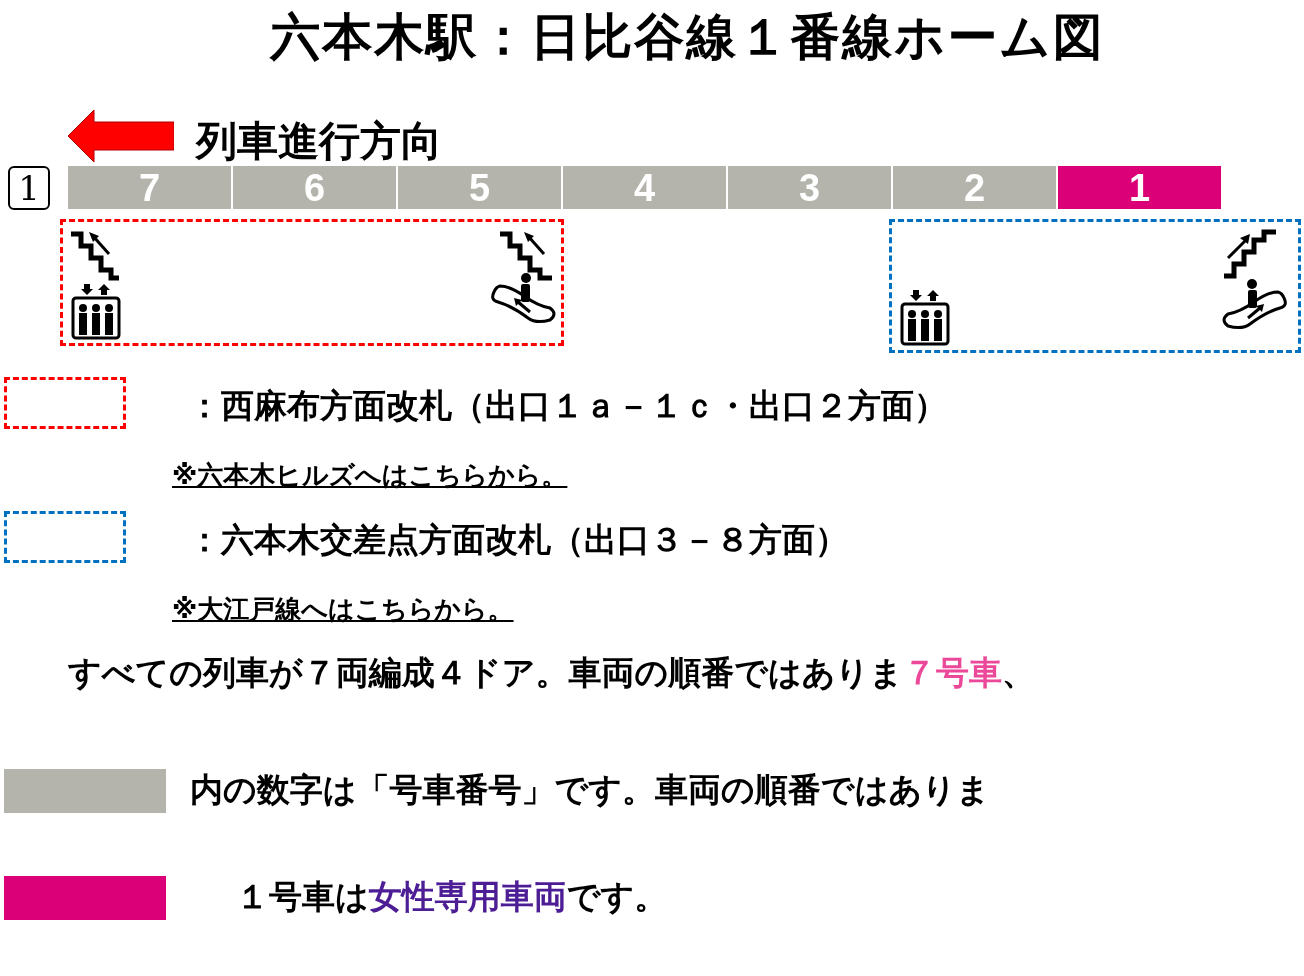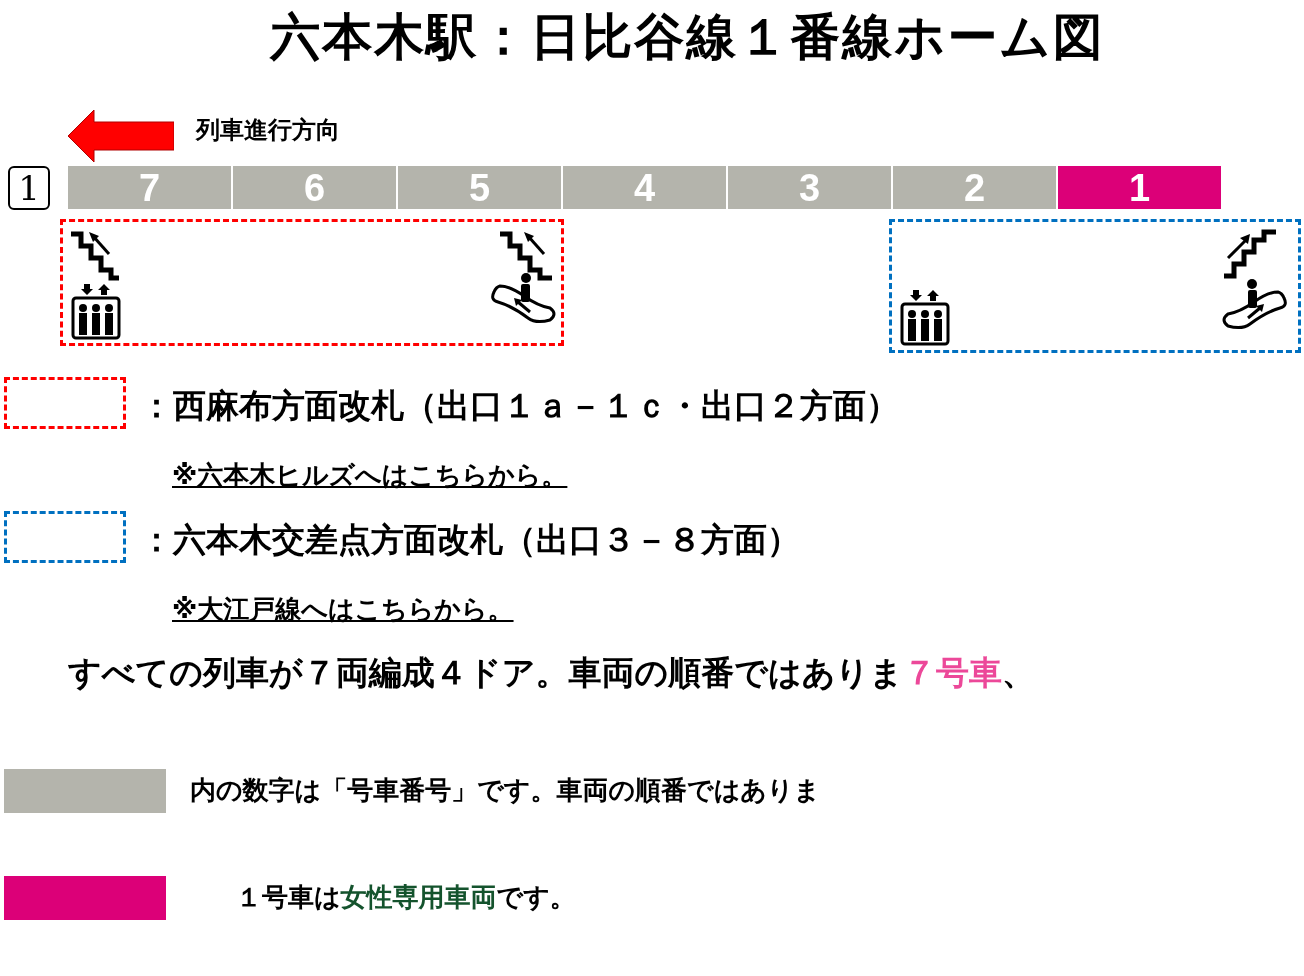--- a/index.html
+++ b/index.html
@@ -1,43 +1,43 @@
 <!DOCTYPE html>
 <html><head>
 <meta charset="utf-8">
 <style>
   html, body { margin: 0; padding: 0; background: #ffffff; }
   body { width: 1304px; height: 976px; position: relative; overflow: hidden;
          font-family: "DejaVu Sans", "Liberation Sans", sans-serif; color: #000; }
   .abs { position: absolute; }
   .title { left: 0; width: 1375px; top: 4px; text-align: center; font-size: 50px; font-weight: bold; letter-spacing: 2px; white-space: nowrap; }
   .dir-arrow { left: 68px; top: 110px; width: 106px; height: 52px; }
-  .dir-label { left: 196px; top: 114px; font-size: 24px; font-weight: bold; white-space: nowrap; }
+  .dir-label { left: 196px; top: 114px; font-size: 41px; font-weight: bold; white-space: nowrap; }
   .track-num { left: 8px; top: 166px; width: 38px; height: 40px; border: 2px solid #000; border-radius: 6px;
                font-family: "DejaVu Serif", "Liberation Serif", serif; font-size: 34px; line-height: 40px; text-align: center; }
   .cars { left: 68px; top: 166px; display: flex; gap: 2px; }
   .car { width: 163px; height: 43px; background: #b4b4ac; color: #fff; font-size: 38px; font-weight: bold;
          text-align: center; line-height: 44px; font-family: "Liberation Sans", sans-serif; }
   .car.women { background: #dc0078; width: 163px; }
   .gate-box { border: 3px dashed; box-sizing: border-box; }
   .gate-red { left: 60px; top: 219px; width: 504px; height: 127px; border-color: #ff0000; }
   .gate-blue { left: 889px; top: 219px; width: 412px; height: 134px; border-color: #0070c0; }
   .icon { position: absolute; }
   .legend-box { width: 122px; height: 52px; border: 3px dashed; box-sizing: border-box; }
   .lg-red { left: 4px; top: 377px; border-color: #ff0000; }
   .lg-blue { left: 4px; top: 511px; border-color: #0070c0; }
-  .legend-text { font-size: 33px; font-weight: bold; white-space: nowrap; }
+  .legend-text { font-size: 33px; font-weight: bold; white-space: nowrap; margin-left: 48px; }
   .note { font-size: 26px; font-weight: bold; white-space: nowrap; text-decoration: underline; }
   .para { left: 68px; top: 650px; font-size: 33px; font-weight: bold; line-height: 46px; white-space: nowrap; }
   .red { color: #ec4899; }
-  .pink { color: #14532d; }
+  .pink { color: #4c1d95; }
   .swatch { width: 162px; height: 44px; }
   .sw-gray { left: 4px; top: 769px; background: #b4b4ac; }
   .sw-pink { left: 4px; top: 876px; background: #dc0078; }
-  .desc { font-size: 26px; font-weight: bold; line-height: 46px; white-space: nowrap; }
+  .desc { font-size: 33px; font-weight: bold; line-height: 46px; white-space: nowrap; }
 </style>
 </head>
 <body>
 
 <div class="abs title">六本木駅：日比谷線１番線ホーム図</div>
 
 <svg class="abs dir-arrow" viewBox="0 0 106 52">
   <polygon points="0,26 26,0 26,12 106,12 106,40 26,40 26,52" fill="#ff0000" stroke="#b00000" stroke-width="1"></polygon>
 </svg>
 <div class="abs dir-label">列車進行方向</div>

